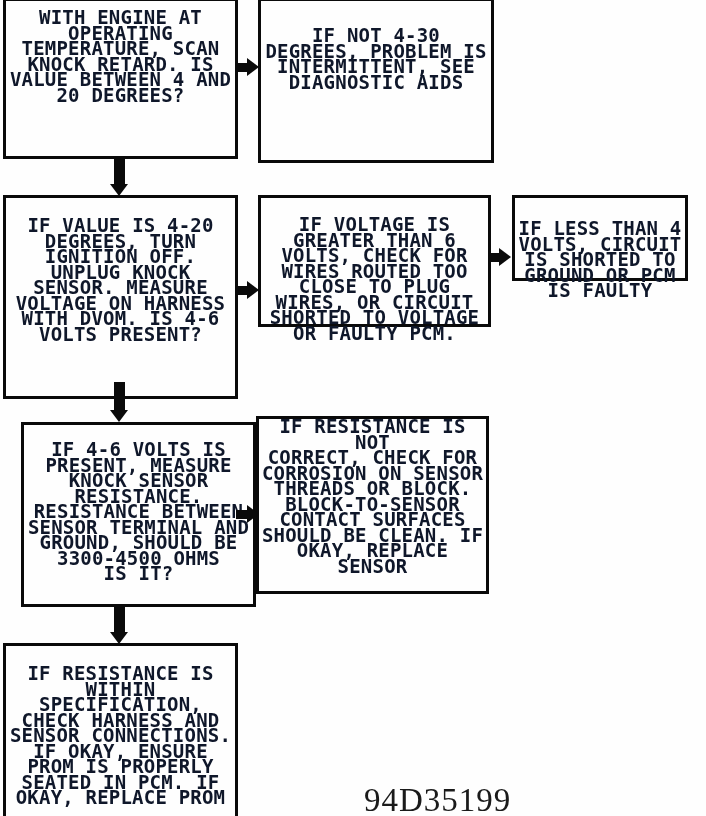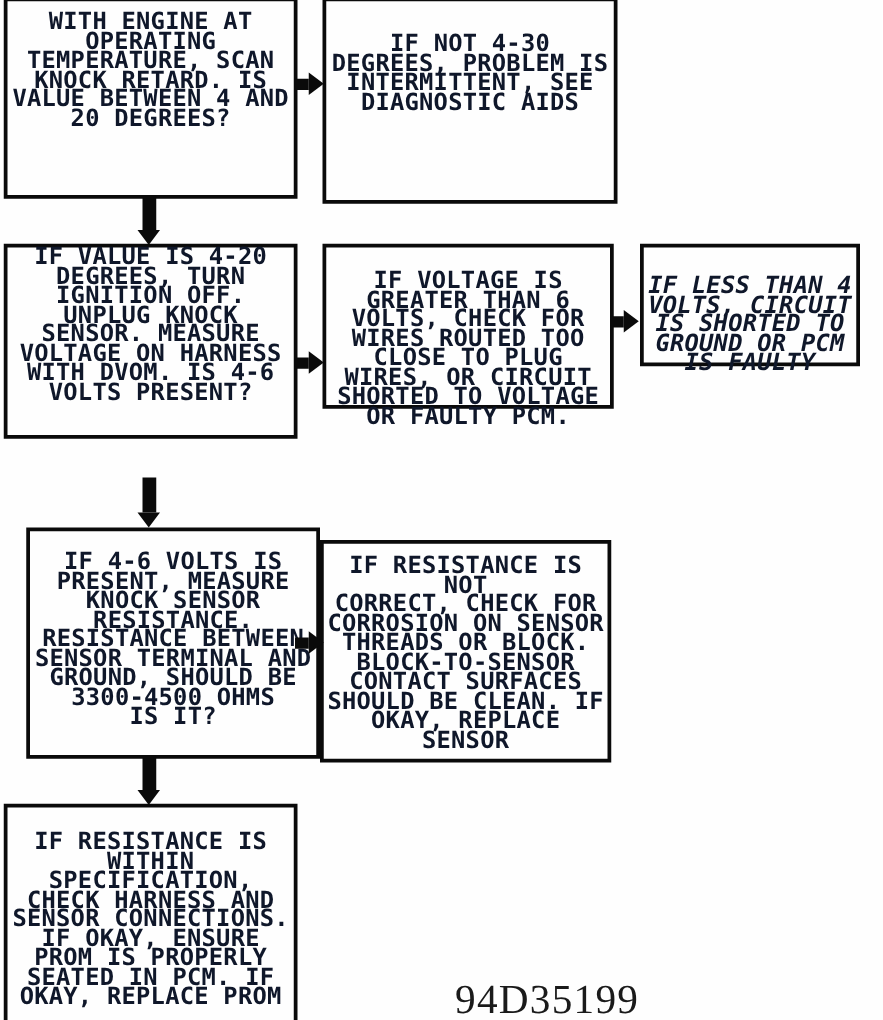--- a/index.html
+++ b/index.html
@@ -60,25 +60,25 @@
     left: 364px;
     top: 782px;
     font-family: "Liberation Serif", serif;
     font-size: 33px;
     letter-spacing: 1px;
     color: #1a1a1a;
   }
   
   #box-scan-knock     { left: 3px;   top: -2px;  width: 235px; height: 161px; padding-top: 9px; }
   #box-not-4-20       { left: 258px; top: -2px;  width: 236px; height: 165px; padding-top: 27px; }
-  #box-measure-volt   { left: 3px;   top: 195px; width: 235px; height: 156px; }
+  #box-measure-volt   { left: 3px;   top: 195px; width: 235px; height: 204px; padding-top: 20px; }
   #box-volt-high      { left: 258px; top: 195px; width: 233px; height: 132px; padding-top: 19px; }
-  #box-volt-low       { left: 512px; top: 195px; width: 176px; height: 98px; padding-top: 23px; font-style: italic; }
+  #box-volt-low       { left: 512px; top: 195px; width: 176px; height: 86px; padding-top: 23px; }
   #box-measure-res    { left: 21px;   top: 422px; width: 235px; height: 185px; padding-top: 17px; }
-  #box-res-bad        { left: 256px; top: 432px; width: 233px; height: 178px; padding-top: 10px; }
+  #box-res-bad        { left: 256px; top: 416px; width: 233px; height: 178px; }
   #box-res-good       { left: 3px;   top: 643px; width: 235px; height: 180px; padding-top: 20px; }
 
   #arrow-r1 { left: 236px; top: 58px;  }
   #arrow-r2 { left: 236px; top: 281px; }
   #arrow-r3 { left: 488px; top: 248px; }
   #arrow-r4 { left: 236px; top: 505px; }
   #arrow-d1 { left: 110px; top: 157px; }
   #arrow-d1 .shaft { height: 27px; }
   #arrow-d2 { left: 110px; top: 382px; }
   #arrow-d2 .shaft { height: 28px; }

